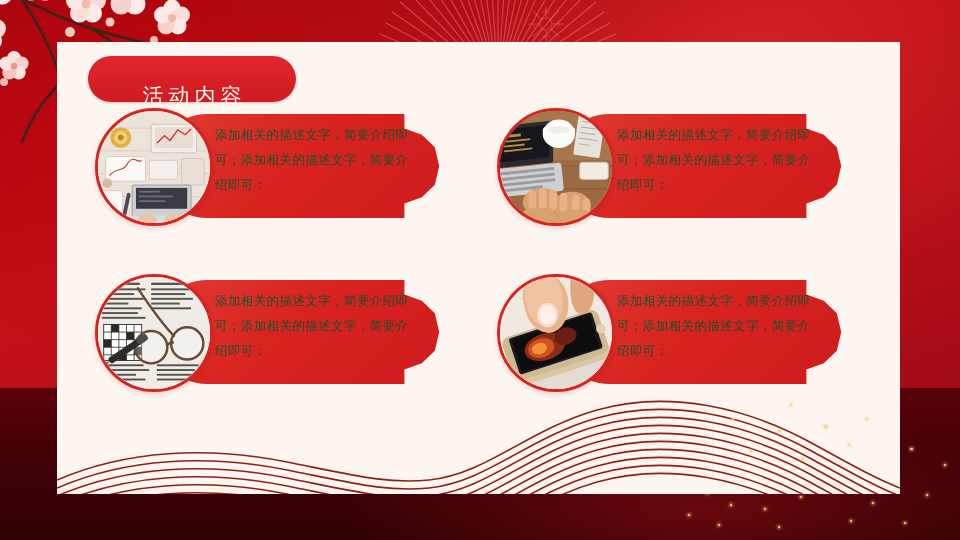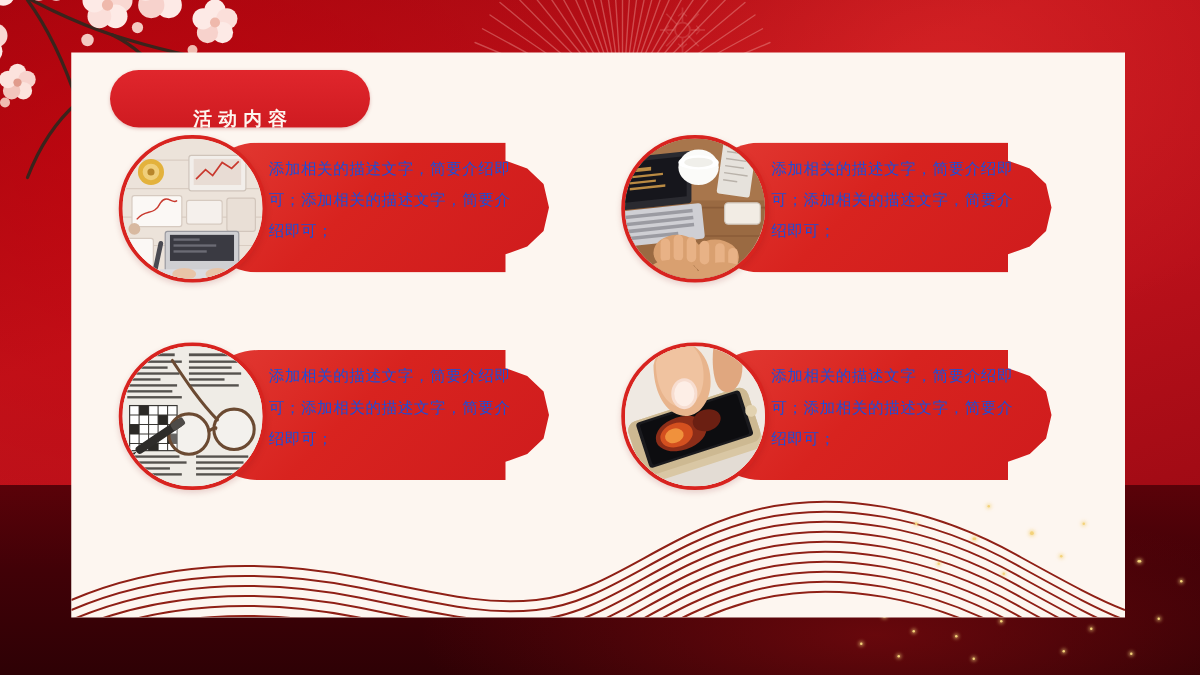--- a/index.html
+++ b/index.html
@@ -56,22 +56,22 @@
   
   .title-pill {
     position:absolute; left:31px; top:14px;
     width:208px; height:46px;
     background:linear-gradient(180deg,#e0262c 0%, #cf1b21 100%);
     border-radius:23px;
     display:flex; align-items:center; justify-content:center;
     box-shadow:0 1px 3px rgba(140,10,15,.25);
   }
   .title-pill span{
-    color:#fdf6f0; font-size:15px; letter-spacing:5px;
-    text-indent:5px; font-weight:700; line-height:1;margin-top:32px;
+    color:#fdf6f0; font-size:21px; letter-spacing:5px;
+    text-indent:5px; font-weight:400; line-height:1;margin-top:32px;
   }
 
   
   .items { position:absolute; left:0; top:0; width:843px; height:452px; }
 
   .item { position:absolute; width:350px; height:118px; }
   .item-0 { left:38px;  top:66px; }
   .item-1 { left:440px; top:66px; }
   .item-2 { left:38px;  top:232px; }
   .item-3 { left:440px; top:232px; }
@@ -85,21 +85,21 @@
     -webkit-clip-path: polygon(
         0 0, 86% 0, 86% 14%, 92% 20%, 96.5% 32%, 98% 50%,
         96.5% 68%, 92% 80%, 86% 86%, 86% 100%, 0 100%);
     clip-path: polygon(
         0 0, 86% 0, 86% 14%, 92% 20%, 96.5% 32%, 98% 50%,
         96.5% 68%, 92% 80%, 86% 86%, 86% 100%, 0 100%);
   }
   .banner-text{
     position:absolute; left:120px; top:0; width:200px; height:104px;
     display:flex; align-items:center;
-    color:#1d4ed8; font-size:12.5px; line-height:2.0; letter-spacing:.4px;
+    color:#14532d; font-size:12.5px; line-height:2.0; letter-spacing:.4px;
   }
 
   
   .photo{
     position:absolute; left:0; top:0; width:118px; height:118px;
     border-radius:50%; overflow:hidden;
     border:3px solid #d8231f; background:#efe6de;
     box-shadow:0 2px 5px rgba(120,10,15,.18);
   }
   .photo svg{ display:block; width:100%; height:100%; }

